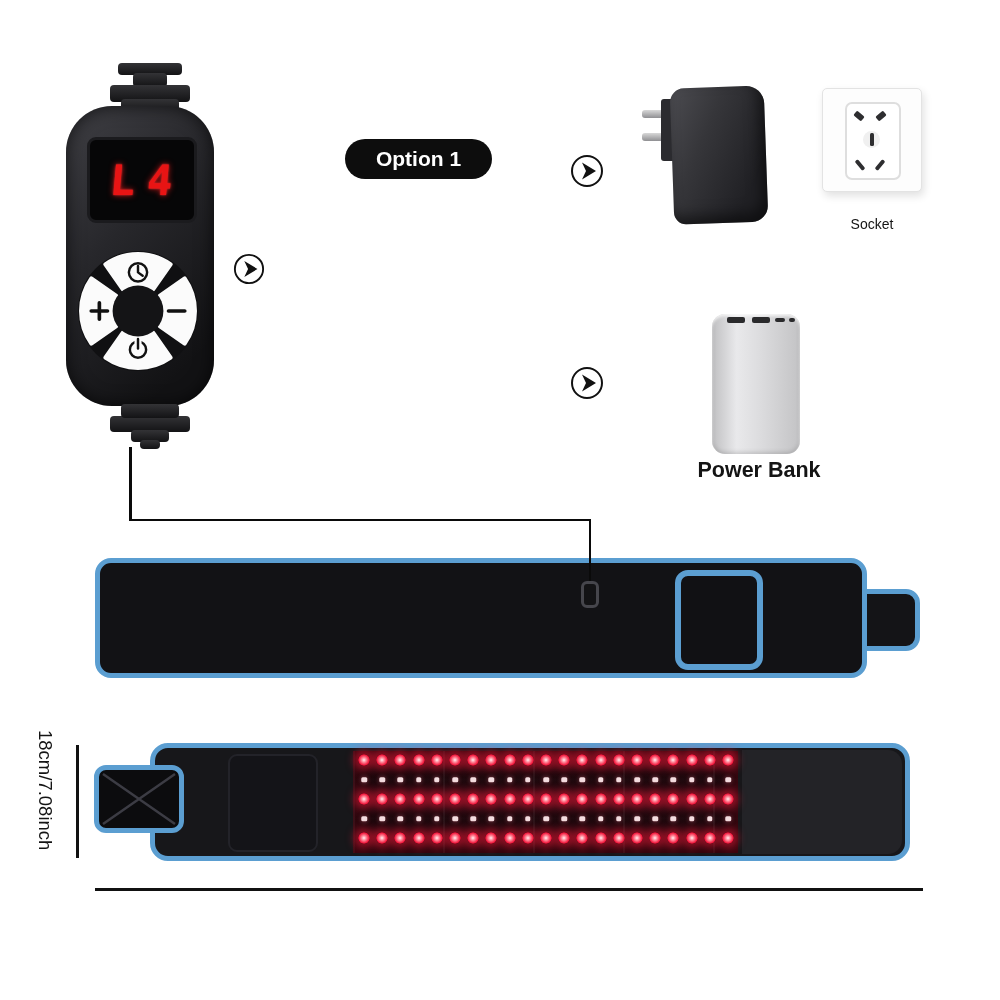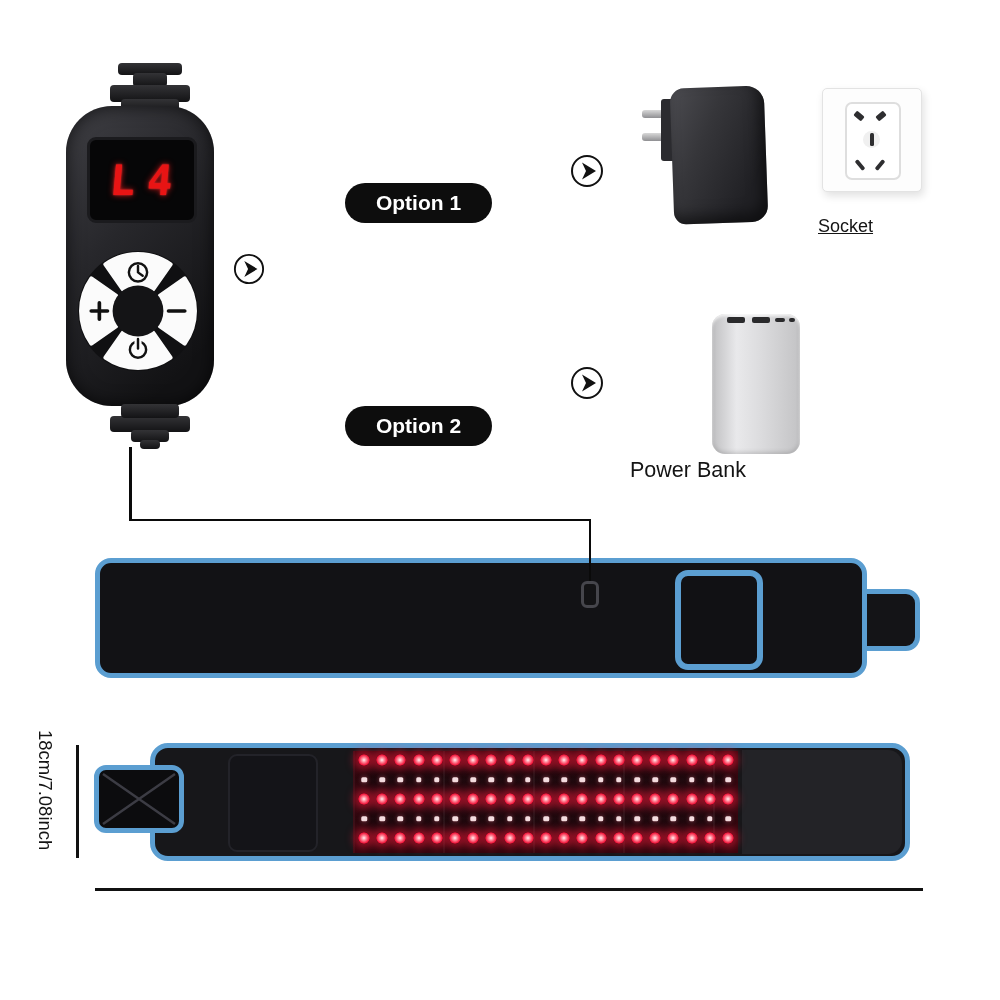--- a/index.html
+++ b/index.html
@@ -16,21 +16,21 @@
   .seg-text{font-family:"DejaVu Sans Mono",monospace;font-weight:bold;font-size:42px;
     color:#e81414;letter-spacing:12px;padding-left:10px;transform:skewX(-5deg);
     text-shadow:0 0 6px rgba(255,30,30,.75),0 0 2px rgba(255,60,60,.9);}
   .cluster{left:77px;top:250px;z-index:3;}
 
   
   .arrow-circle{z-index:4;}
 
   
   .pill{width:147px;height:40px;background:#0d0d0d;border-radius:21px;color:#fff;
-    display:flex;align-items:center;justify-content:center;font-size:21px;font-weight:bold;z-index:4;margin-top:44px;}
+    display:flex;align-items:center;justify-content:center;font-size:21px;font-weight:bold;z-index:4;}
 
   
   .adapter-body{left:672px;top:87px;width:94px;height:136px;border-radius:14px 18px 16px 12px;
     background:linear-gradient(115deg,#4c4c51 0%,#36363a 35%,#202024 80%);
     box-shadow:inset -6px -8px 14px rgba(0,0,0,.5);transform:rotate(-2deg);z-index:2;}
   .adapter-base{left:661px;top:99px;width:20px;height:62px;background:#2b2b2f;border-radius:3px;z-index:1;}
   .prong{height:8px;background:linear-gradient(180deg,#d8d8d8,#8f8f92);border-radius:3px 0 0 3px;z-index:1;}
 
   
   .socket-plate{left:822px;top:88px;width:98px;height:102px;background:#fdfdfd;
@@ -162,36 +162,33 @@
   <div class="abs adapter-body"></div>
 
   <div class="abs socket-plate"></div>
   <div class="abs socket-inner"></div>
   <div class="abs slot" style="left:854px;top:113px;width:10px;height:6px;transform:rotate(40deg);"></div>
   <div class="abs slot" style="left:876px;top:113px;width:10px;height:6px;transform:rotate(-40deg);"></div>
   <div class="abs socket-circle"></div>
   <div class="abs slot" style="left:869.5px;top:133px;width:4px;height:13px;"></div>
   <div class="abs slot" style="left:854px;top:163px;width:12px;height:4px;transform:rotate(50deg);"></div>
   <div class="abs slot" style="left:874px;top:163px;width:12px;height:4px;transform:rotate(-50deg);"></div>
-  <div class="abs label" style="left:818px;top:216px;width:108px;font-size:18px;text-decoration:underline;">Socket</div>
-
-  <div class="abs pill" style="left:345px;top:362px;">
-    <span>Option 2</span>
-  </div>
+  <div class="abs label" style="left:818px;top:216px;width:108px;text-align:center;font-size:14px;">Socket</div>
+
   <svg class="abs arrow-circle" style="left:570px;top:366px;" width="34" height="34" viewBox="0 0 34 34">
     <circle cx="17" cy="17" r="15" fill="#fff" stroke="#111" stroke-width="2"></circle>
     <polygon points="12,8.5 26,17 12,25.5 16,17" fill="#111"></polygon>
   </svg>
 
   <div class="abs pb-body"></div>
   <div class="abs pb-port" style="left:727px;top:317px;width:18px;height:6px;"></div>
   <div class="abs pb-port" style="left:752px;top:317px;width:18px;height:6px;"></div>
   <div class="abs pb-port" style="left:775px;top:318px;width:10px;height:4px;"></div>
   <div class="abs pb-port" style="left:789px;top:318px;width:6px;height:4px;border-radius:2px;"></div>
-  <div class="abs label" style="left:630px;top:456px;width:258px;text-align:left;font-size:21.5px;line-height:28px;">
+  <div class="abs label" style="left:630px;top:456px;width:258px;text-align:center;font-size:21.5px;line-height:28px;font-weight:bold;">
     <div>Power Bank</div>
   </div>
 
   <div class="abs cable" style="left:129px;top:447px;width:2.5px;height:72px;"></div>
   <div class="abs cable" style="left:129px;top:518.5px;width:462px;height:2.5px;"></div>
   <div class="abs cable" style="left:588.5px;top:518.5px;width:2.5px;height:64px;"></div>
 
   <div class="abs belt belt-mid-strap"></div>
   <div class="abs belt belt-mid-main"></div>
   <div class="abs belt-pocket"></div>

